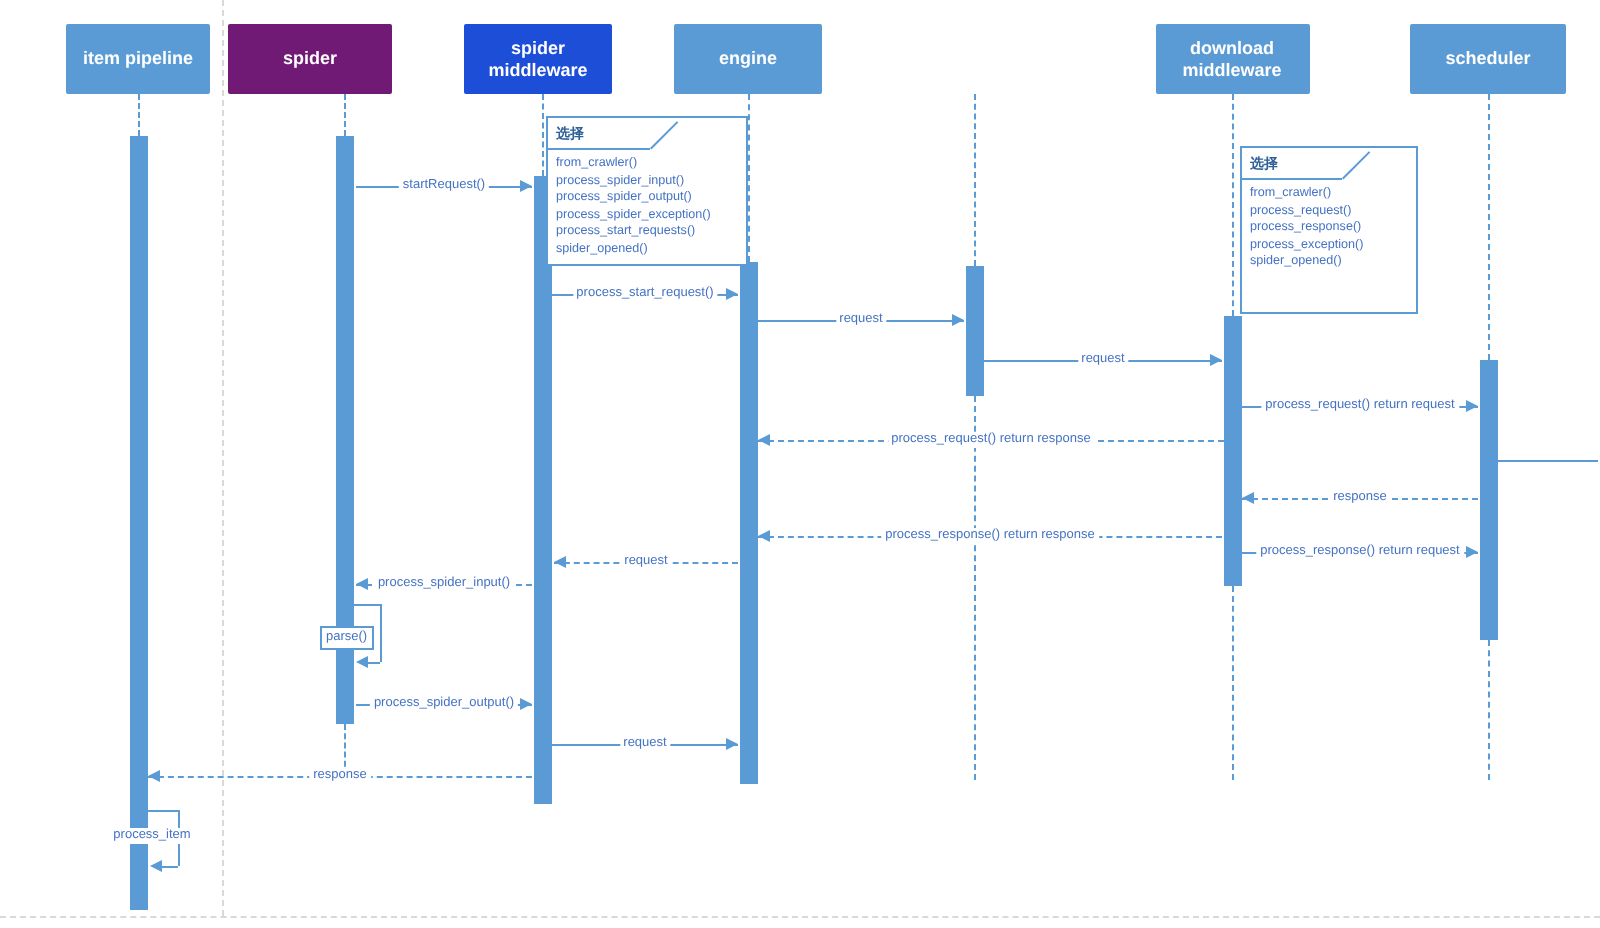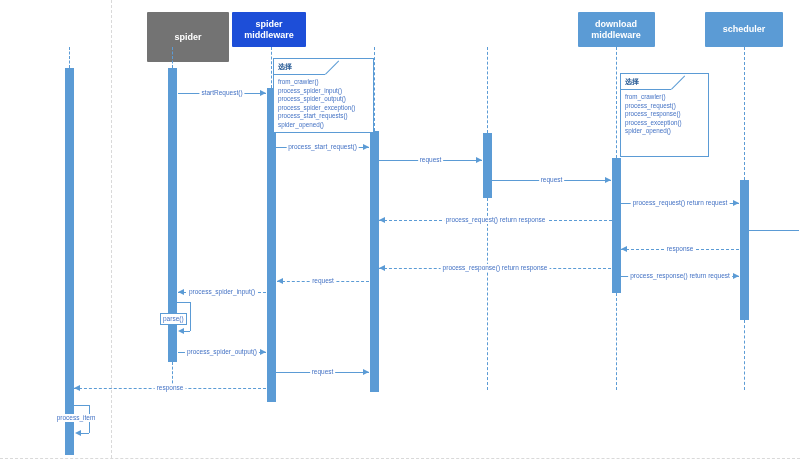--- a/index.html
+++ b/index.html
@@ -39,22 +39,24 @@
     position:absolute;font-size:6.5px;color:#4472c4;background:#fff;
     padding:0 1px;white-space:nowrap;transform:translate(-50%,-50%);line-height:8px;
   }
 </style>
 </head>
 <body>
 
 <div id="diagram">
     <div class="pageline-v" style="left: 111px; top: 0px; height: 458px;"></div>
     <div class="pageline-h" style="left: 0px; top: 458px; width: 800px;"></div>
-    <div class="actor" style="left: 147px; top: 12px; width: 82px; height: 50px; background: #737373;">spider</div>
+    <div class="actor" style="left: 33px; top: 12px; width: 72px; height: 35px; background: rgb(91, 155, 213);">item pipeline</div>
+    <div class="actor" style="left: 114px; top: 12px; width: 82px; height: 35px; background: #701a75;">spider</div>
     <div class="actor" style="left: 232px; top: 12px; width: 74px; height: 35px; background: #1d4ed8;">spider middleware</div>
+    <div class="actor" style="left: 337px; top: 12px; width: 74px; height: 35px; background: rgb(91, 155, 213);">engine</div>
     <div class="actor" style="left: 577.5px; top: 12px; width: 77px; height: 35px; background: rgb(91, 155, 213);">download middleware</div>
     <div class="actor" style="left: 705px; top: 12px; width: 78px; height: 35px; background: rgb(91, 155, 213);">scheduler</div>
     <div class="lifeline" style="left: 69px; top: 47px; height: 21px;"></div>
     <div class="activation" style="left: 64.5px; top: 68px; height: 387px; background: rgb(91, 155, 213);"></div>
     <div class="lifeline" style="left: 172px; top: 47px; height: 21px;"></div>
     <div class="lifeline" style="left: 172px; top: 362px; height: 26px;"></div>
     <div class="activation" style="left: 167.5px; top: 68px; height: 294px; background: rgb(91, 155, 213);"></div>
     <div class="lifeline" style="left: 271px; top: 47px; height: 41px;"></div>
     <div class="activation" style="left: 266.5px; top: 88px; height: 314px; background: rgb(91, 155, 213);"></div>
     <div class="lifeline" style="left: 374px; top: 47px; height: 84px;"></div>

